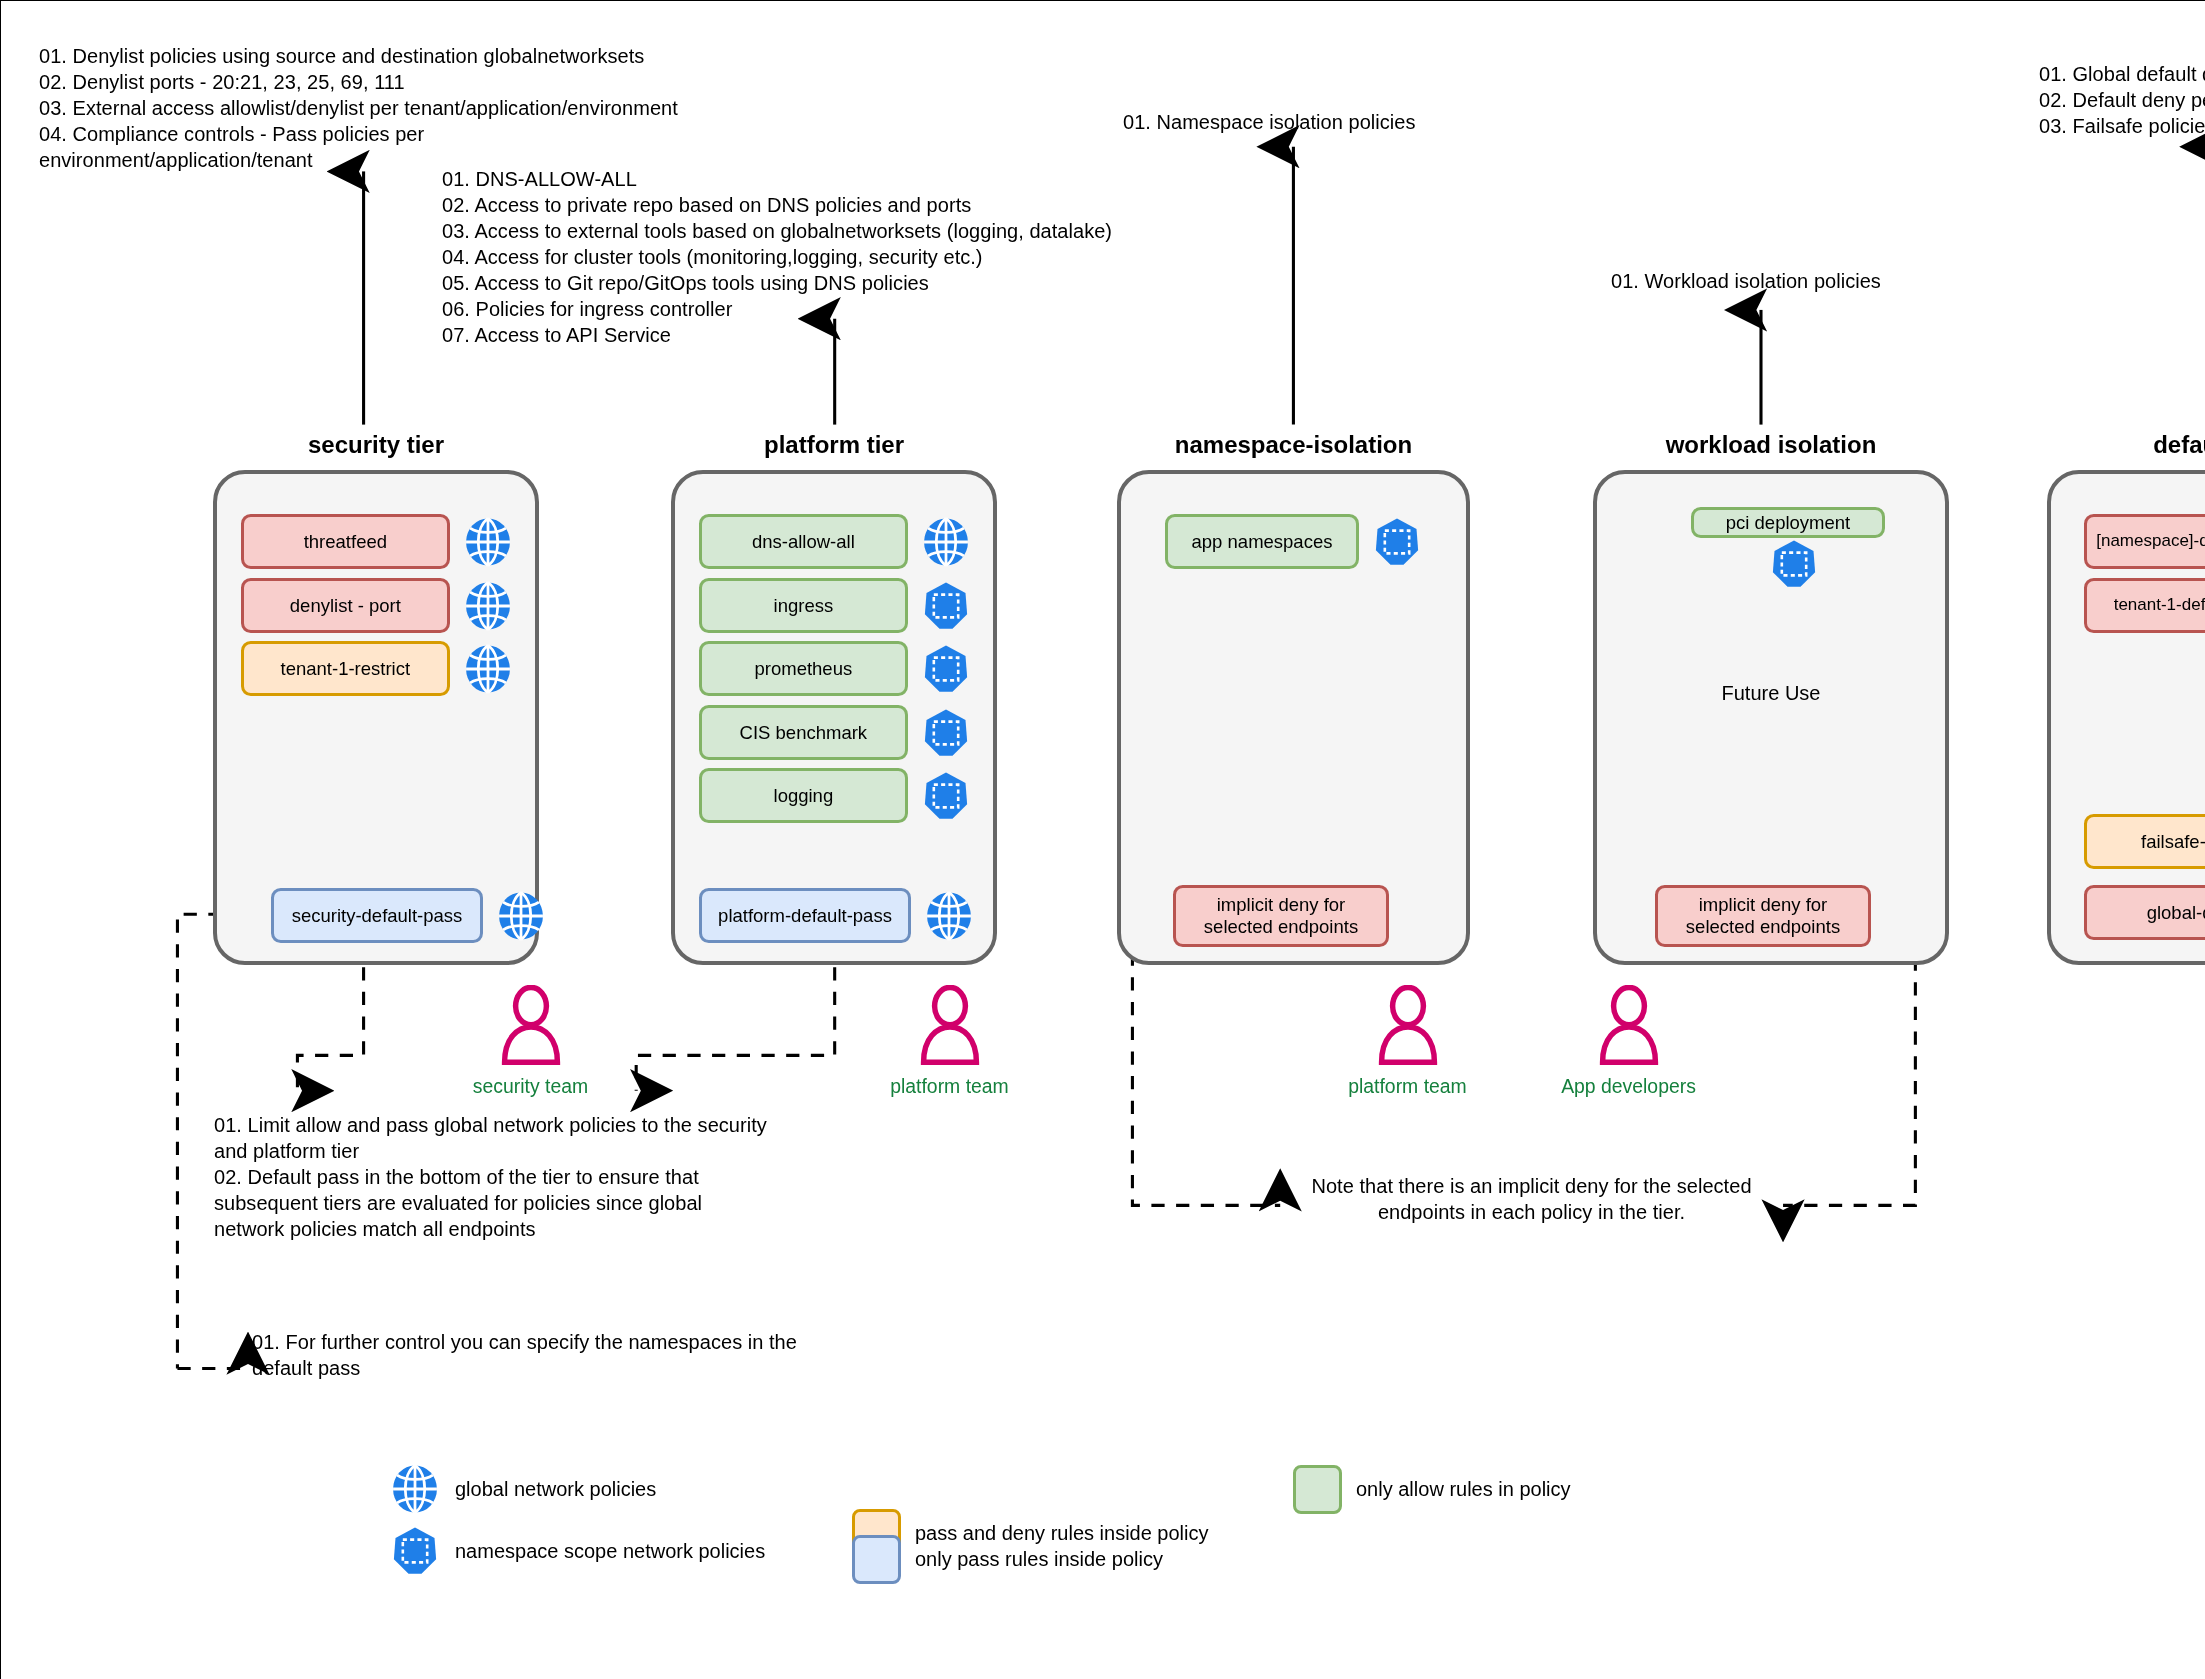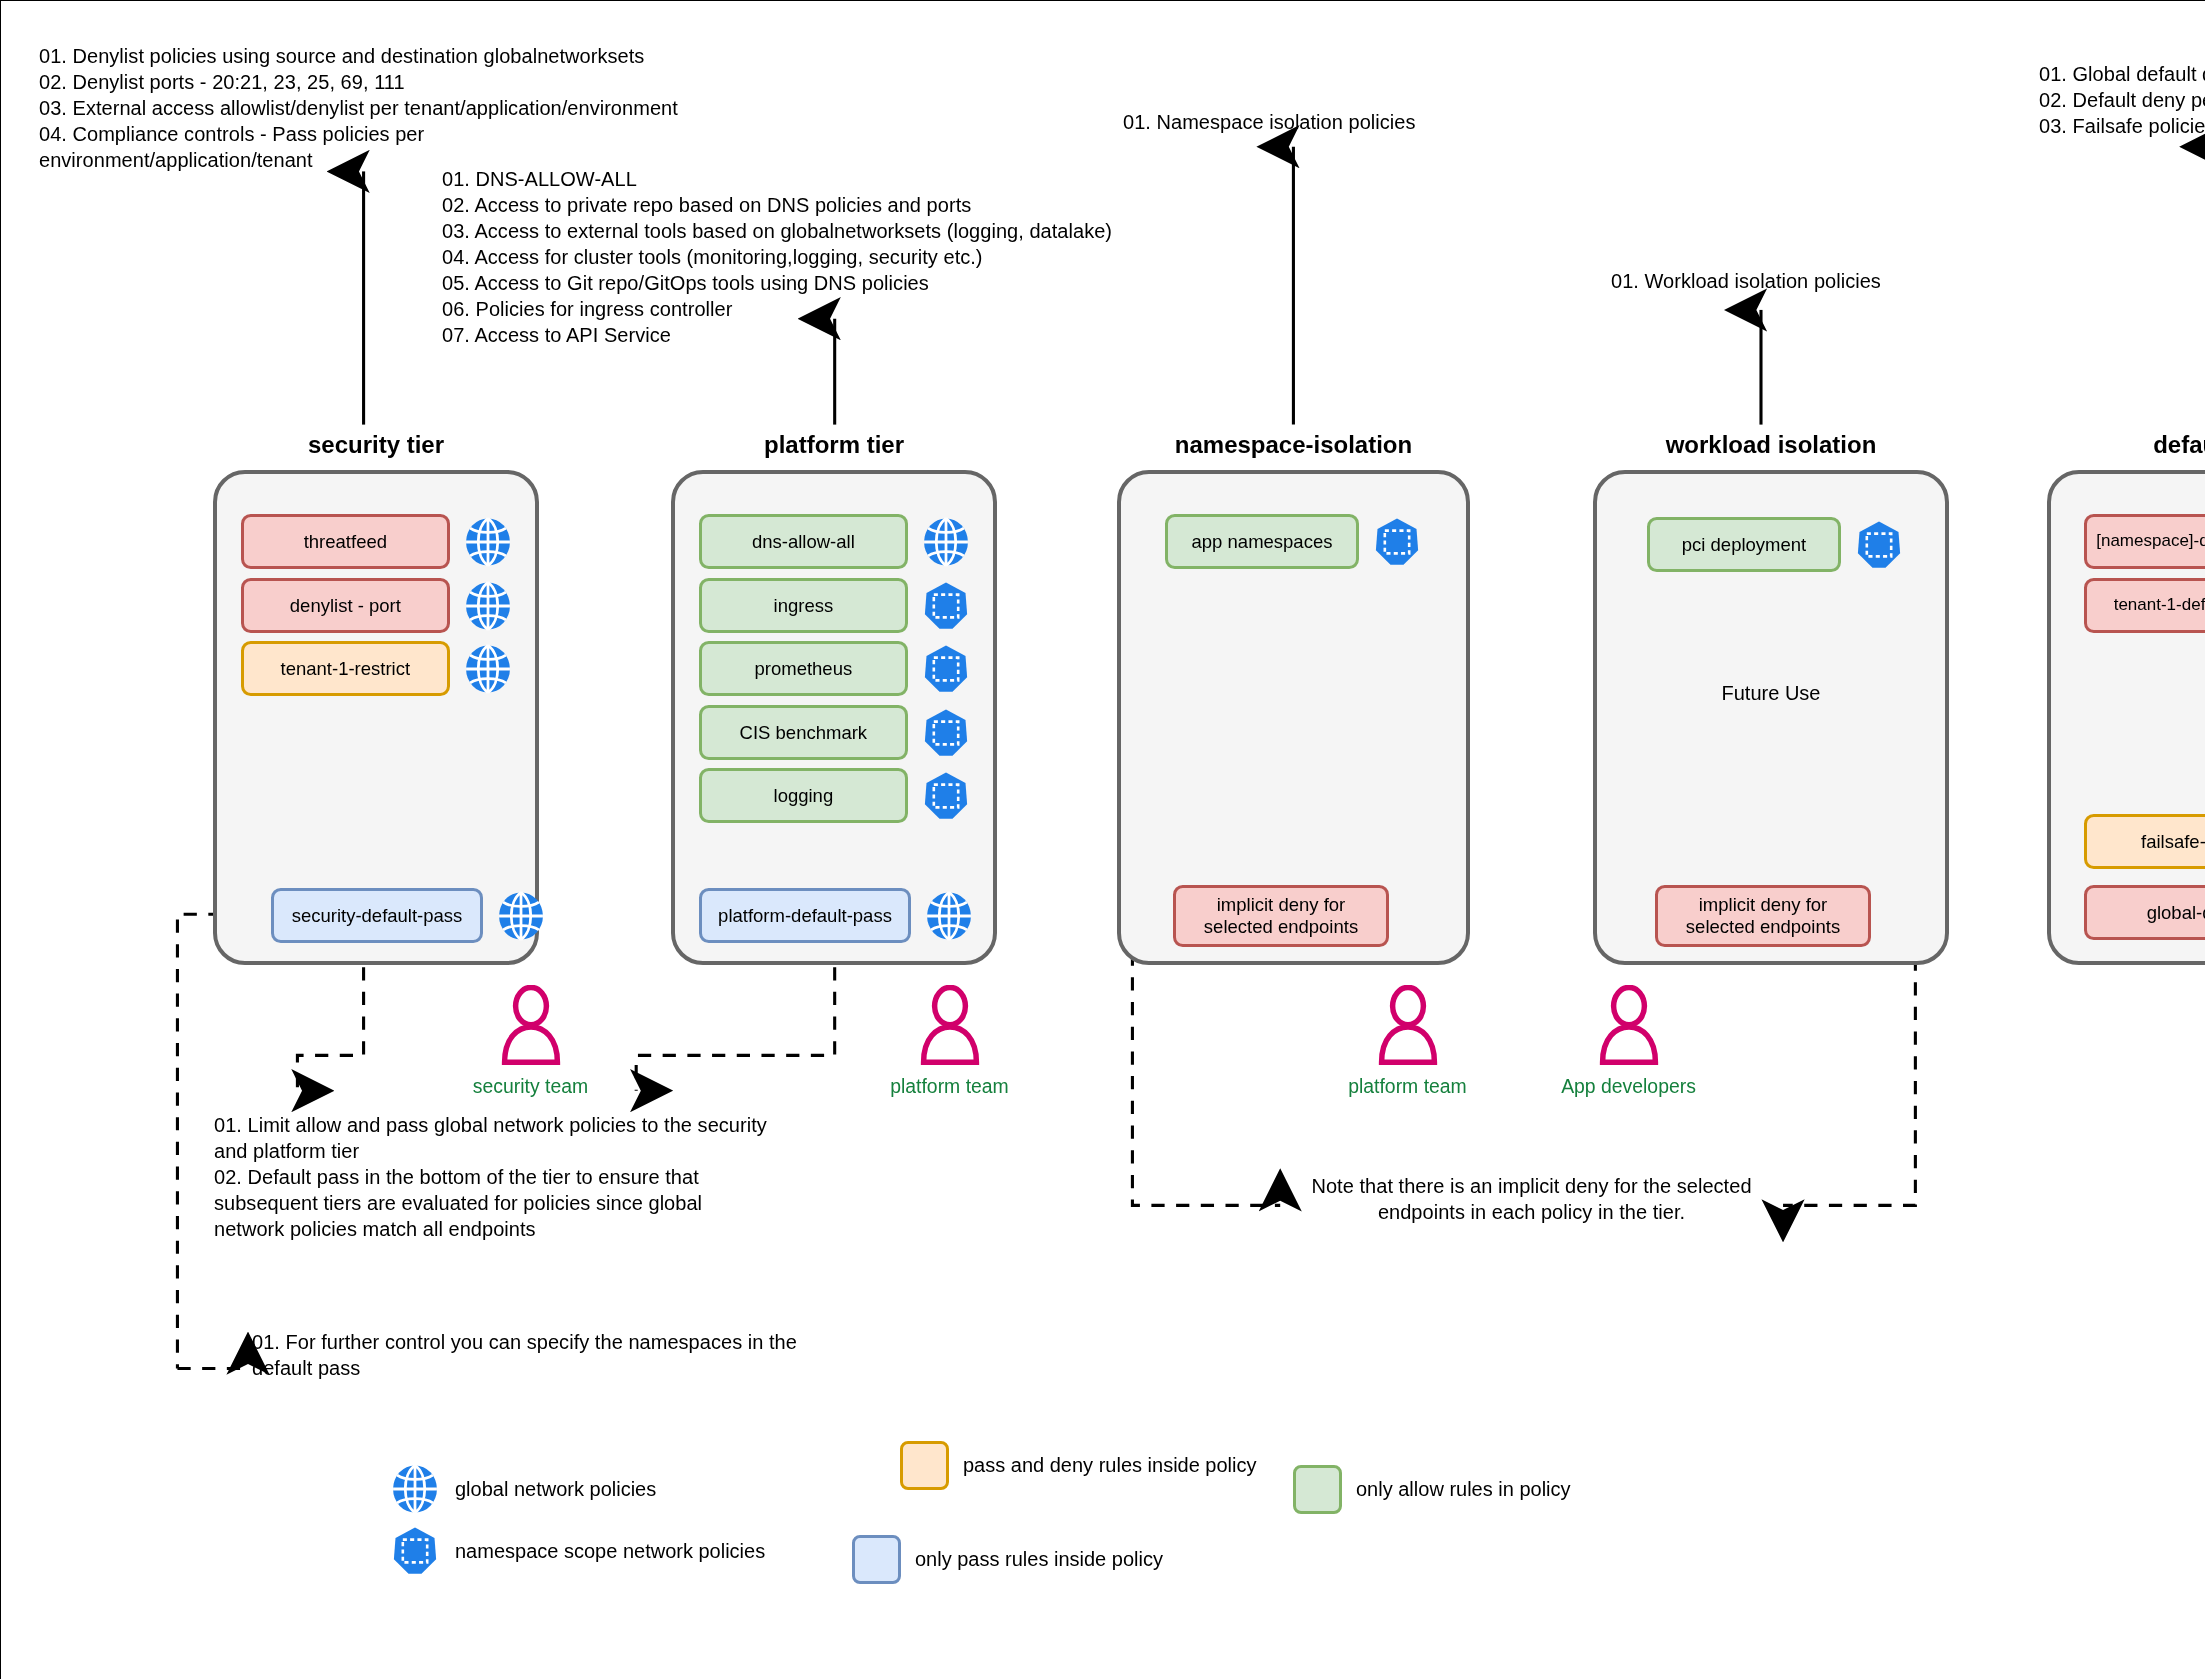--- a/index.html
+++ b/index.html
@@ -310,21 +310,21 @@
 
     <div class="pill-row" style="left:56px;top:415px;width:282px;height:62px;">
       <div class="pill deny" style="width:216px;height:62px;">implicit deny for selected endpoints</div>
     </div>
   </div>
 
   <div class="tier" style="left:1592px;top:469px;width:344px;height:495px;padding-left:12px;">
     <div class="tier-title">workload isolation</div>
     <div class="tier-card"></div>
 
-    <div class="pill-row" style="left:54px;top:47px;width:282px;height:55px;">
+    <div class="pill-row" style="left:54px;top:37px;width:282px;height:55px;flex-direction:column;">
       <div class="pill allow" style="width:194px;height:55px;">pci deployment</div>
       <svg class="scope-icon" viewBox="0 0 64 64">
         <path d="M32,3 L56,16 L58,42 L40,60 L24,60 L6,42 L8,16 Z" fill="#1f7fe8"></path>
         <rect x="17" y="18" width="30" height="28" fill="none" stroke="#fff" stroke-width="3.2" stroke-dasharray="5 4"></rect>
       </svg>
     </div>
 
     <div class="future-use" style="top:212px;">Future Use</div>
 
     <div class="pill-row" style="left:62px;top:415px;width:282px;height:62px;">
@@ -417,21 +417,21 @@
   </div>
 
   <div class="legend-item" style="left:388px;top:1524px;">
     <svg class="legend-icon" viewBox="0 0 64 64">
       <path d="M32,3 L56,16 L58,42 L40,60 L24,60 L6,42 L8,16 Z" fill="#1f7fe8"></path>
       <rect x="17" y="18" width="30" height="28" fill="none" stroke="#fff" stroke-width="3.2" stroke-dasharray="5 4"></rect>
     </svg>
     <div class="legend-label">namespace scope network policies</div>
   </div>
 
-  <div class="legend-item" style="left:851px;top:1440px;margin-left:48px;">
+  <div class="legend-item" style="left:851px;top:1508px;">
     <div class="legend-swatch passdeny"></div>
     <div class="legend-label">pass and deny rules inside policy</div>
   </div>
 
   <div class="legend-item" style="left:851px;top:1534px;">
     <div class="legend-swatch pass"></div>
     <div class="legend-label">only pass rules inside policy</div>
   </div>
 
   <div class="legend-item" style="left:1292px;top:1464px;">

